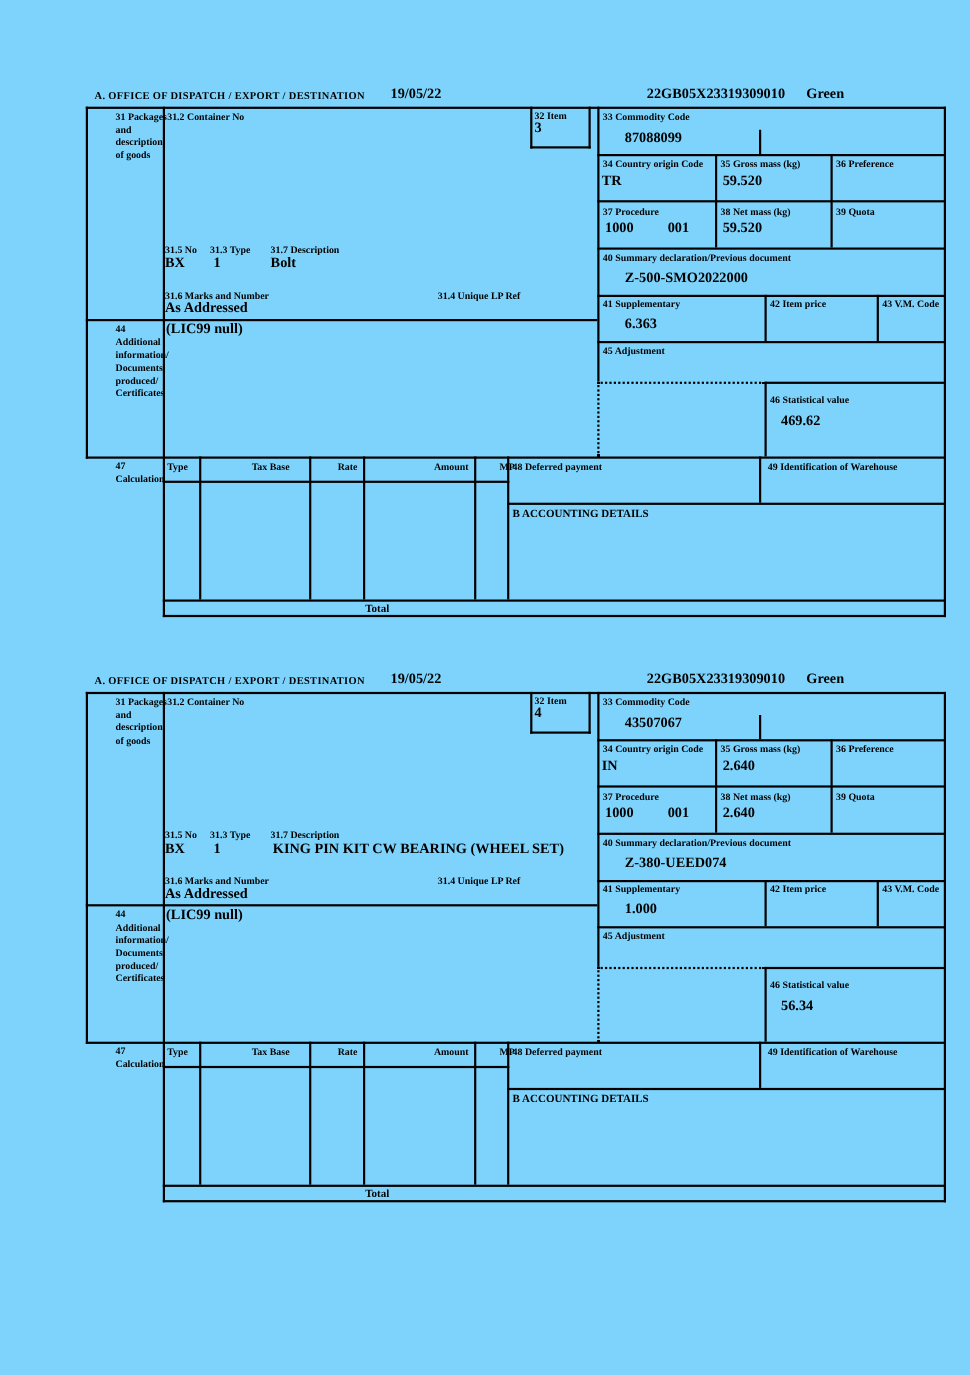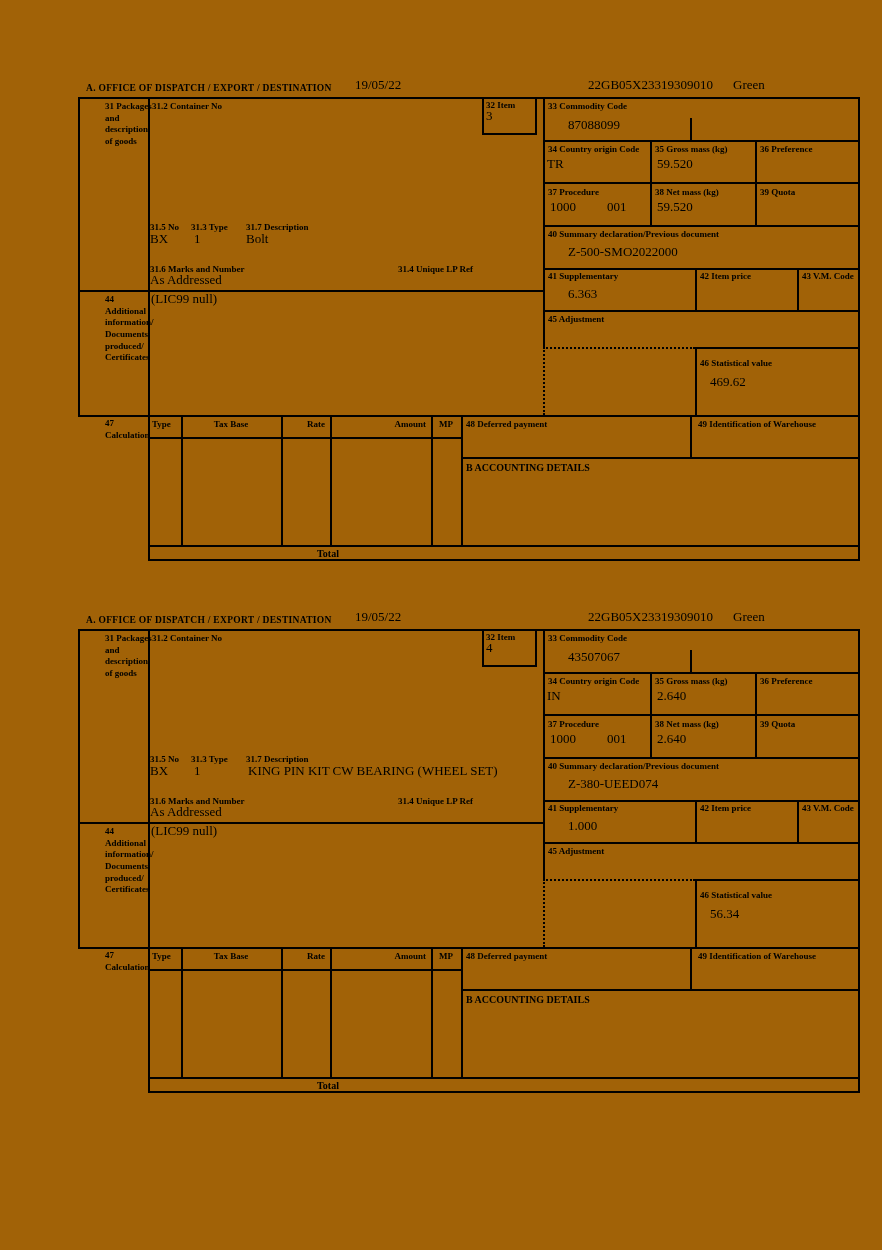--- a/index.html
+++ b/index.html
@@ -1,30 +1,30 @@
 <!DOCTYPE html>
 <html><head>
 <meta charset="utf-8">
 <style>
   html,body{margin:0;padding:0;background:#fff;}
-  #page{position:relative;width:882px;height:1250px;background:#a16207;overflow:hidden;
+  #page{position:relative;width:882px;height:1250px;background:#7dd3fc;overflow:hidden;
         font-family:"Liberation Serif",serif;color:#000;}
   .sec{position:absolute;left:78px;width:782px;height:483px;}
   
   .hl{position:absolute;height:2px;background:#000;}
   .vl{position:absolute;width:2px;background:#000;}
   .hd{position:absolute;height:0;border-top:2px dotted #000;}
   .vd{position:absolute;width:0;border-left:2px dotted #000;}
   
   .lbl{position:absolute;font-weight:bold;font-size:9px;line-height:1.3;white-space:nowrap;}
   .pre{white-space:pre-line;margin-left:24px;}
-  .val{position:absolute;font-size:13px;line-height:1.1;white-space:nowrap;}
+  .val{position:absolute;font-size:13px;line-height:1.1;white-space:nowrap;font-weight:bold;}
   .hdr{font-size:9.5px;letter-spacing:.3px;}
   .b10{font-size:10px;}
-  .ctr{text-align:center;}
+  .ctr{text-align:center;padding-left:15px;}
   .rgt{text-align:right;}
 </style>
 </head>
 <body>
 
 <div id="page">
 
   <div class="sec" style="top:78px">
 
     <div class="lbl hdr" style="left:8px;top:4px">A.  OFFICE OF DISPATCH / EXPORT / DESTINATION</div>

